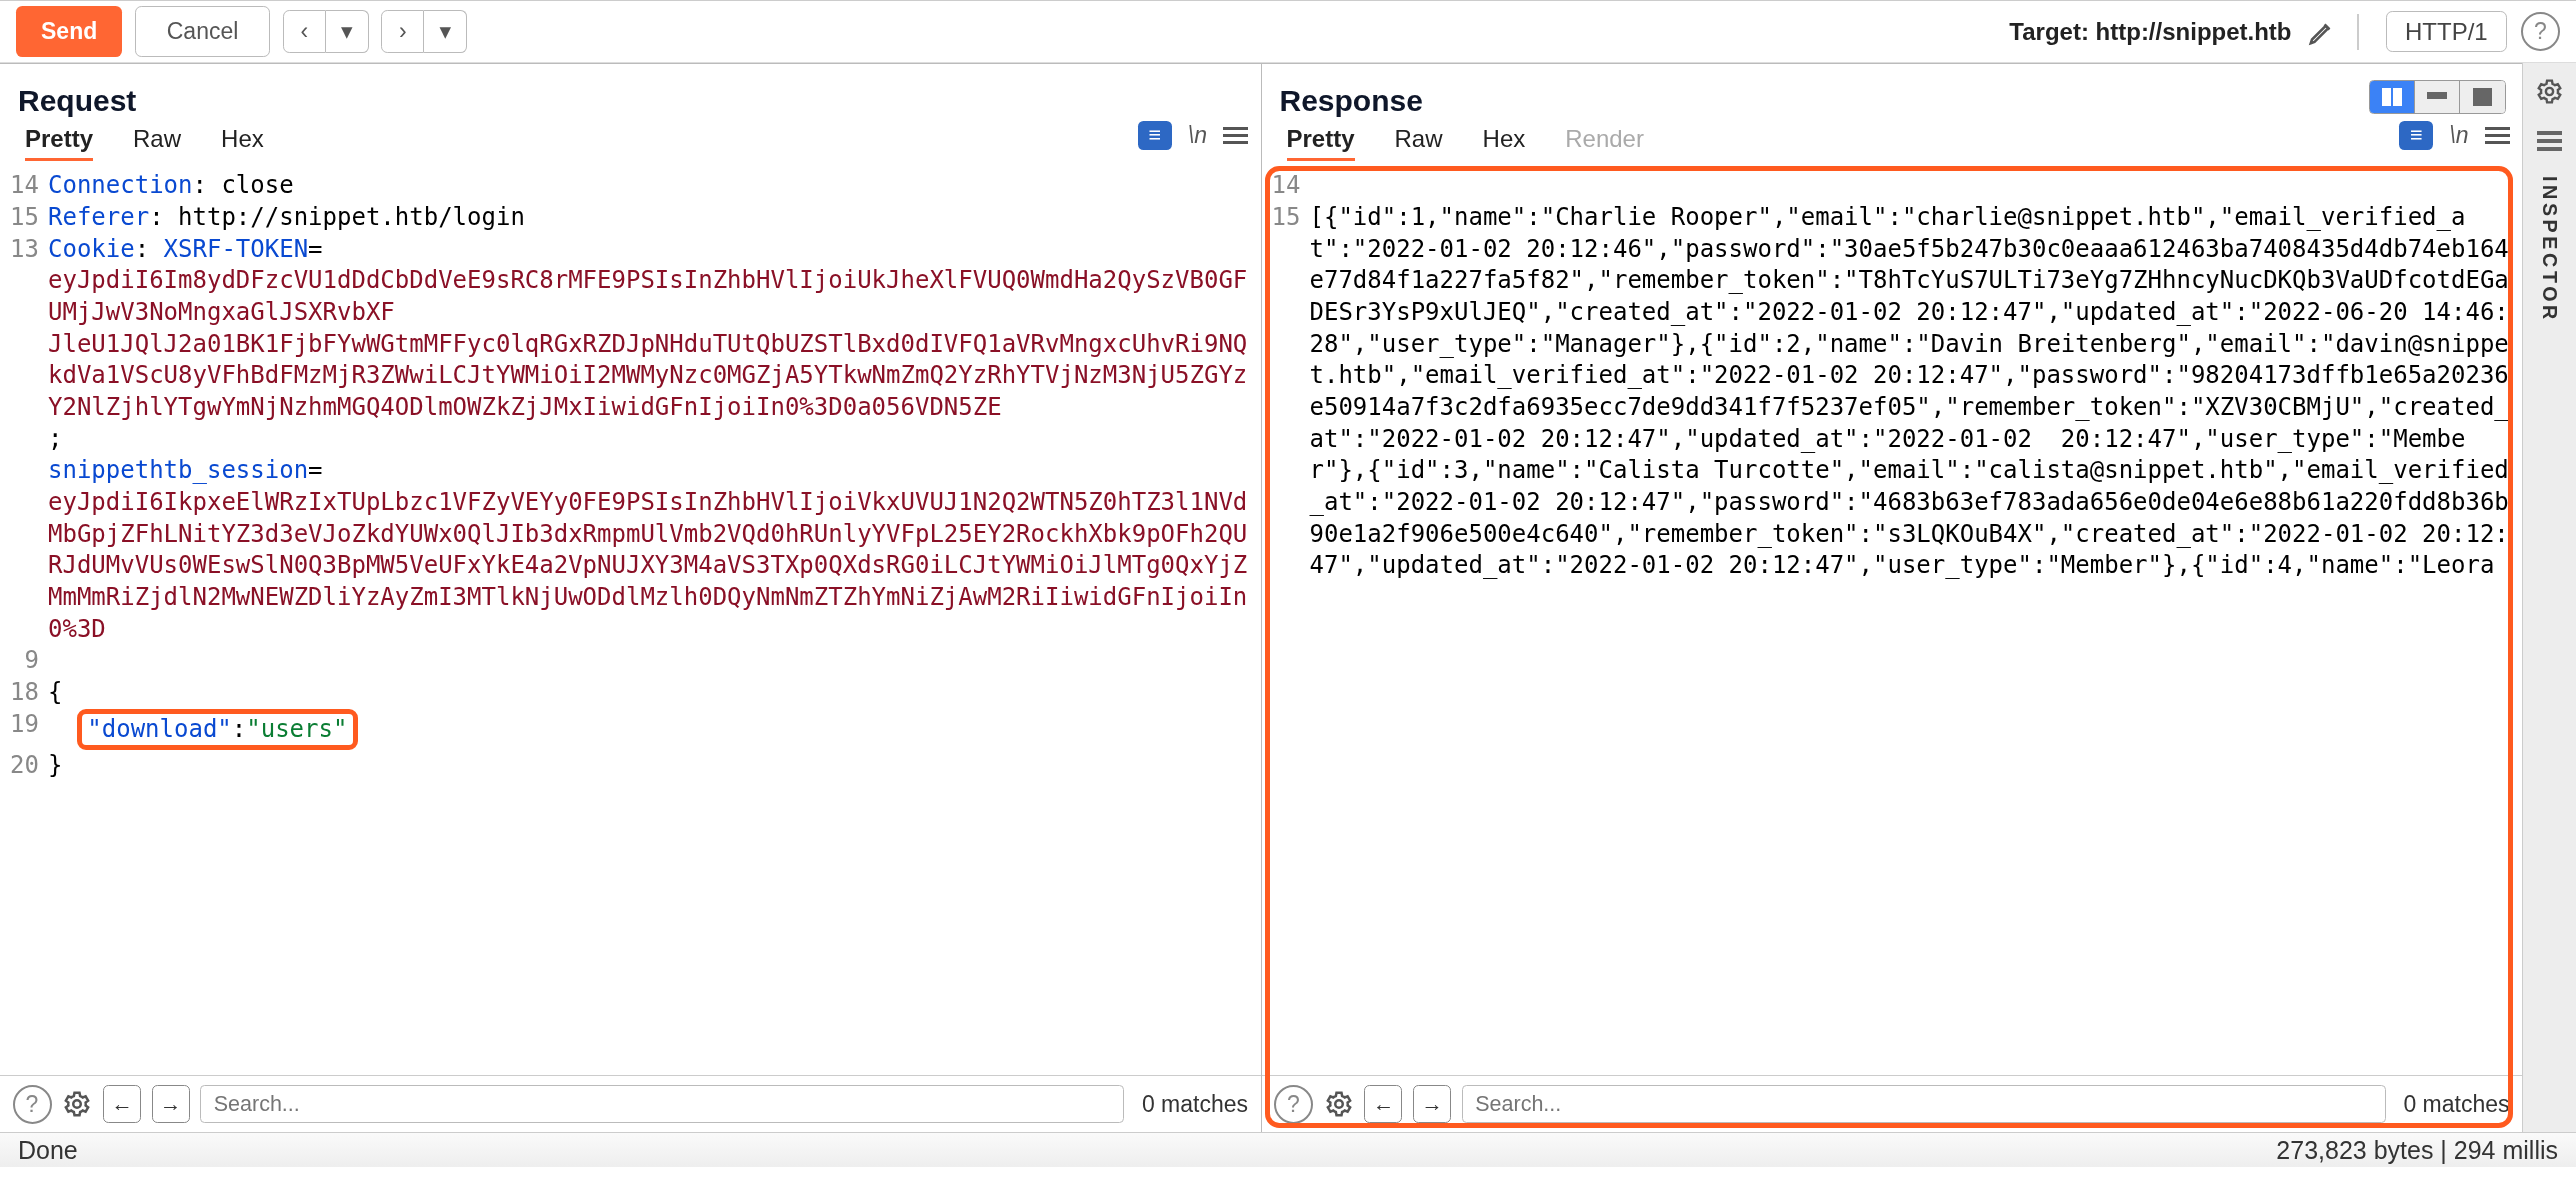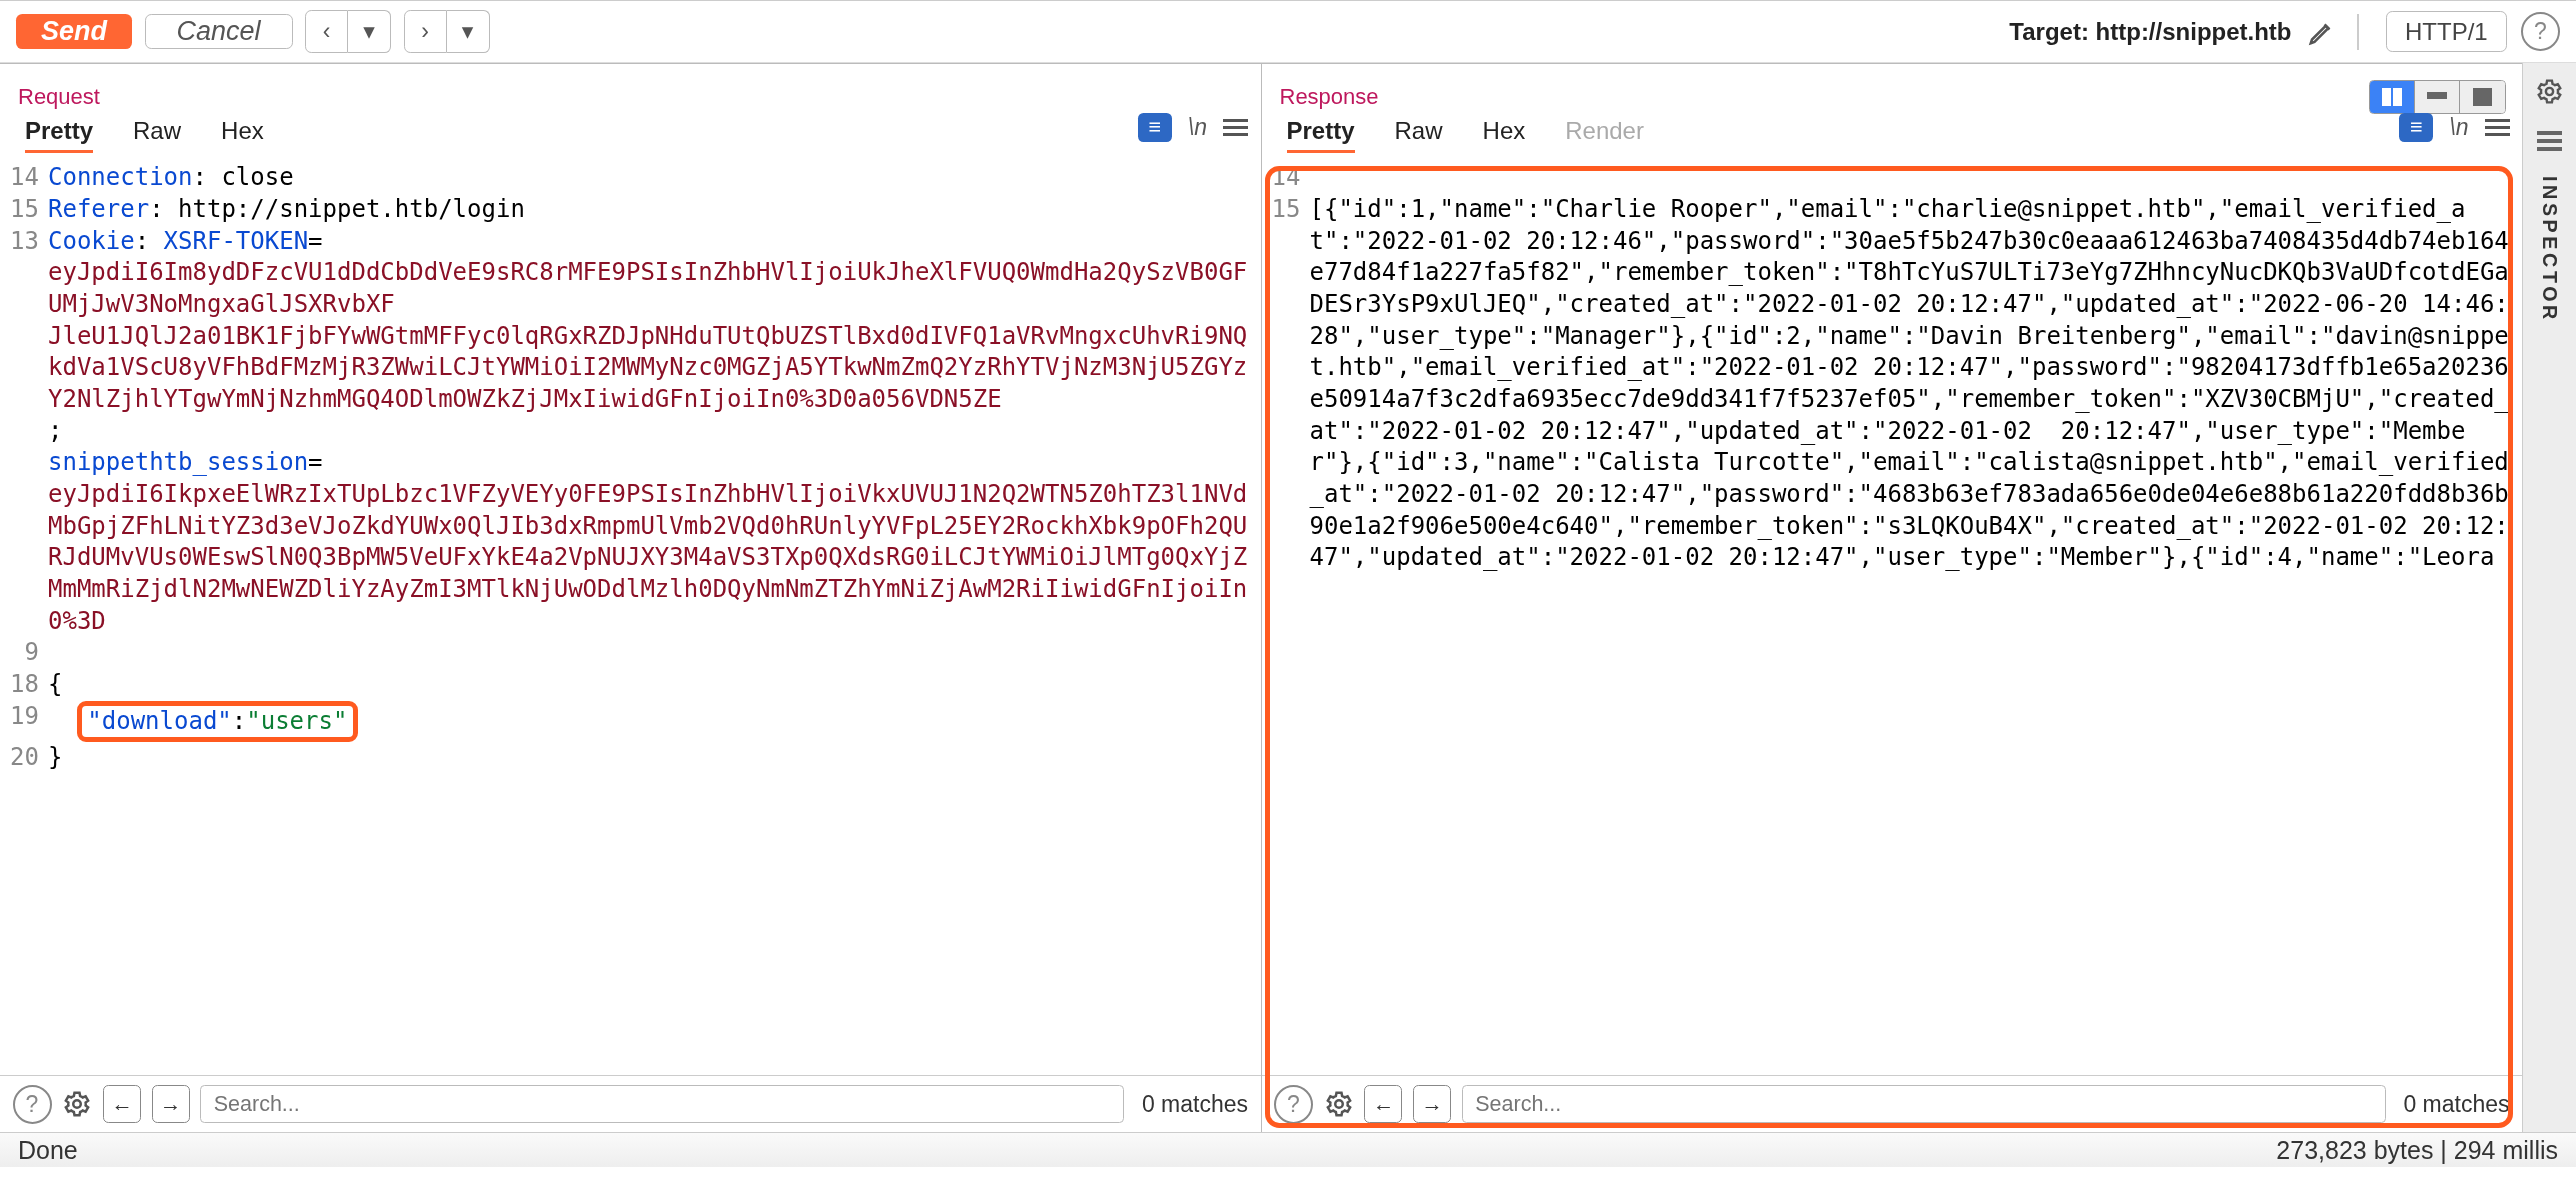--- a/index.html
+++ b/index.html
@@ -1,34 +1,34 @@
 <!DOCTYPE html>
 <html style="font-size:14.3px"><head>
 <meta charset="utf-8">
 <style>
   * { box-sizing: border-box; margin: 0; padding: 0; }
   html, body { width: 2576px; height: 1182px; font-family: Arial, Helvetica, sans-serif; background: #fff; overflow: hidden; }
   .toolbar { height: 63px; border-top: 1.8px solid #ccc; border-bottom: 0.9px solid #ddd; display: flex; align-items: center; padding: 0 16px; }
-  .btn { height: 35px; border-radius: 6.3px; display: inline-flex; align-items: center; justify-content: center; font-size: 27px; cursor: pointer; user-select: none; font-style: italic; }
+  .btn { height: 51px; border-radius: 6.3px; display: inline-flex; align-items: center; justify-content: center; font-size: 23px; cursor: pointer; user-select: none; }
   .btn-send { background:#ff6633; color:#fff; font-weight:bold; padding:0 25px; border:none; }
   .btn-cancel { background:#fff; color:#555; border:1.8px solid #bbb; padding:0 31px; margin-left:12.5px; }
   .arrowgrp { display:inline-flex; margin-left:12.5px; }
   .arrowbtn { width:43px; height:43px; background:#fff; border:1.8px solid #bbb; display:flex; align-items:center; justify-content:center; font-size:23px; color:#555; }
   .arrowbtn:first-child{ border-radius:6.3px 0 0 6.3px; }
   .arrowbtn:last-child{ border-radius:0 6.3px 6.3px 0; border-left:none;}
   .spacer { flex:1; }
   .target-label { font-size:24px; font-weight:bold; color:#222; }
   .pencil { width:39px; height:39px; margin-left:10.7px; display:flex; align-items:center; justify-content:center; }
   .http-pill { border:1.8px solid #bbb; border-radius:6.3px; padding:5.4px 18px; font-size:24px; color:#444; margin-left:18px; }
   .help-circle { width:39px; height:39px; border:2.7px solid #888; border-radius:50%; display:flex; align-items:center; justify-content:center; color:#888; font-size:23px; margin-left:14.3px; }
 
   .workspace { display:flex; height: calc(100% - 63px - 50px); }
   .pane { flex:1; border-top:1.8px solid #bbb; display:flex; flex-direction:column; min-width:0; position:relative; }
   .pane.left { border-right:1.8px solid #bbb; }
-  .pane-title { color:#be185d; font-size:22px; font-weight:normal; padding:19.7px 18px 7.2px 18px; }
+  .pane-title { color:#0f172a; font-size:30px; font-weight:bold; padding:19.7px 18px 7.2px 18px; }
   .pane-topright { position:absolute; top:16px; right:16px; display:flex; gap:14.3px; align-items:center; }
   .layout-boxes { display:flex; border:1.8px solid #999; border-radius:4.5px; overflow:hidden; }
   .lbox { width:45px; height:32px; display:flex; align-items:center; justify-content:center; background:#eee; border-right:0.9px solid #999;}
   .lbox:last-child{ border-right:none; }
   .lbox.active{ background:#3b82f6; }
   .lbox span{ display:inline-block; background:#666; }
   .lbox.active span{ background:#fff;}
   .gear { display:flex; align-items:center; justify-content:center; font-size:27px; color:#555;}
 
   .tabs { display:flex; gap:40px; padding:0 25px 5.4px 25px; font-size:24px; color:#222; position:relative; }

